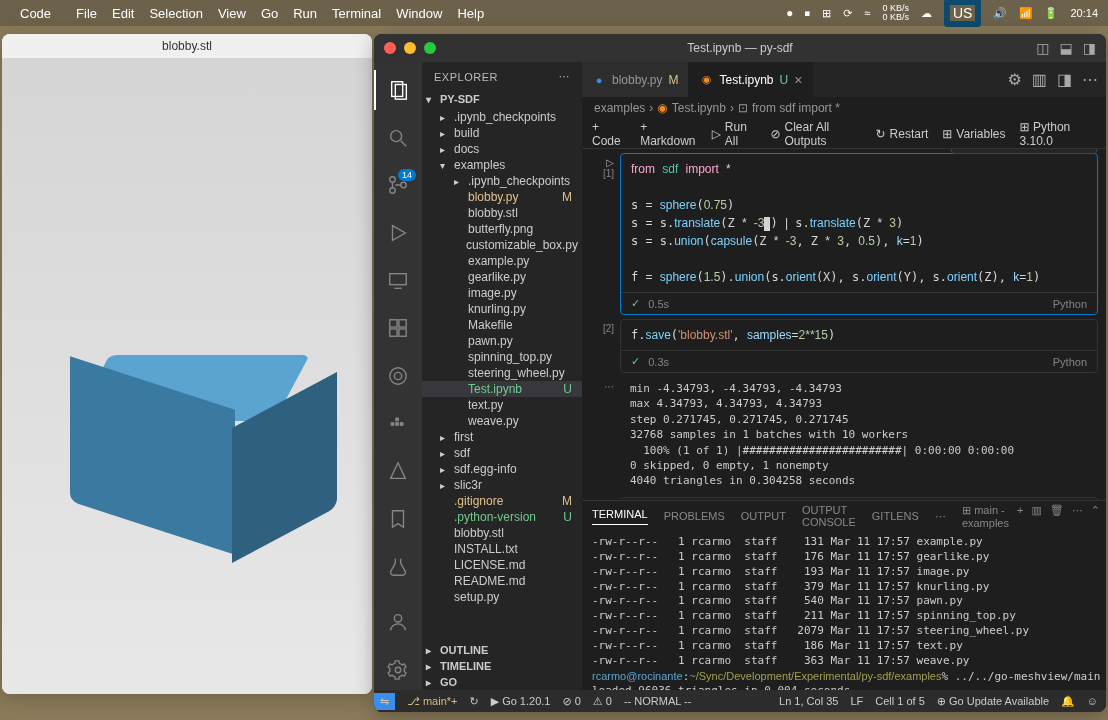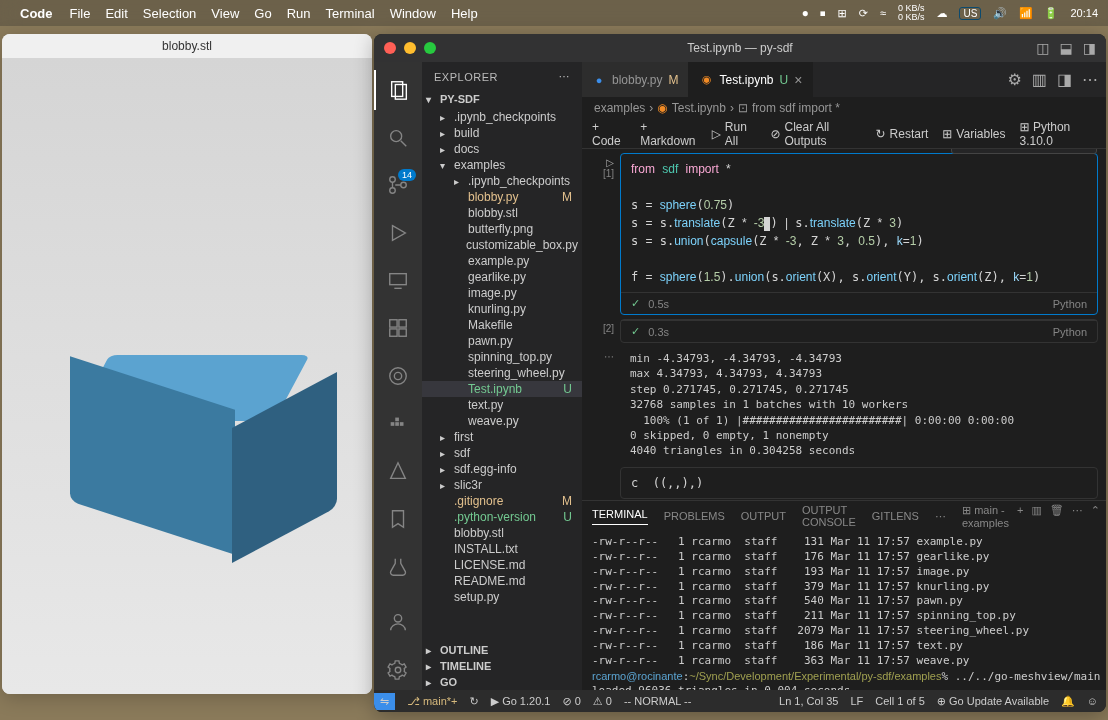--- a/index.html
+++ b/index.html
@@ -1,19 +1,19 @@
 <!DOCTYPE html>
 <html><head>
 <meta charset="utf-8">
 <style>
 *{margin:0;padding:0;box-sizing:border-box;font-family:-apple-system,BlinkMacSystemFont,"Segoe UI",sans-serif}
 body{width:1108px;height:720px;background:#8a7a5a;overflow:hidden;position:relative}
 .menubar{height:26px;background:rgba(40,40,40,0.3);backdrop-filter:blur(10px);display:flex;align-items:center;padding:0 10px;color:#fff;font-size:13px}
 .menubar .apple{font-size:14px;margin-right:10px}
-.menubar .app-name{font-weight:700;margin-right:17px}
+.menubar .app-name{font-weight:400;margin-right:25px}
 .menubar .menu-item{margin-right:15px;cursor:default}
 .menubar .right{margin-left:auto;display:flex;align-items:center;gap:12px;font-size:11px}
 .menubar .right .clock{font-weight:500}
 .menubar .net-stats{display:flex;flex-direction:column;font-size:9px;line-height:1}
 .windows{position:absolute;top:26px;left:0;right:0;bottom:0}
 .stl-viewer{position:absolute;left:2px;top:8px;width:370px;height:660px;background:#e8e8e8;border-radius:8px;overflow:hidden;box-shadow:0 4px 20px rgba(0,0,0,0.2)}
 .stl-titlebar{height:24px;background:#f0f0f0;display:flex;align-items:center;justify-content:center;font-size:12px;color:#333;position:relative}
 .stl-viewer .viewport{position:relative;width:100%;height:calc(100% - 24px);background:linear-gradient(180deg,#d5d5d5,#e8e8e8)}
 .cube-3d{position:absolute;left:60px;top:260px;width:240px;height:200px}
 .cube-face{position:absolute}
@@ -103,21 +103,21 @@
     <span>⏺</span>
     <span>⏹</span>
     <span>⊞</span>
     <span>⟳</span>
     <span>≈</span>
     <div class="net-stats">
       <span>0 KB/s</span>
       <span>0 KB/s</span>
     </div>
     <span>☁</span>
-    <span style="border:1px solid #0c4a6e;padding:0 3px;border-radius:3px;font-size:10px">US</span>
+    <span style="border:6px solid #0c4a6e;padding:0 3px;border-radius:3px;font-size:14px">US</span>
     <span>🔊</span>
     <span>📶</span>
     <span>🔋</span>
     <span class="clock">20:14</span>
   </div>
 </div>
 
 <div class="windows">
 
   <div class="stl-viewer">
@@ -464,20 +464,21 @@
                 <div class="cell-status">
                   <span class="check">✓</span>
                   <span>0.5s</span>
                   <span class="lang">Python</span>
                 </div>
               </div>
             </div>
             <div class="cell">
               <div class="cell-gutter">[2]</div>
               <div class="cell-content">
+                <div class="code-area">f.<span class="fn">save</span>(<span class="str">'blobby.stl'</span>, <span class="var">samples</span><span class="op">=</span><span class="num">2**15</span>)</div>
                 <div class="cell-status">
                   <span class="check">✓</span>
                   <span>0.3s</span>
                   <span class="lang">Python</span>
                 </div>
               </div>
             </div>
             <div class="cell">
               <div class="cell-gutter">⋯</div>
               <div class="output">min -4.34793, -4.34793, -4.34793

